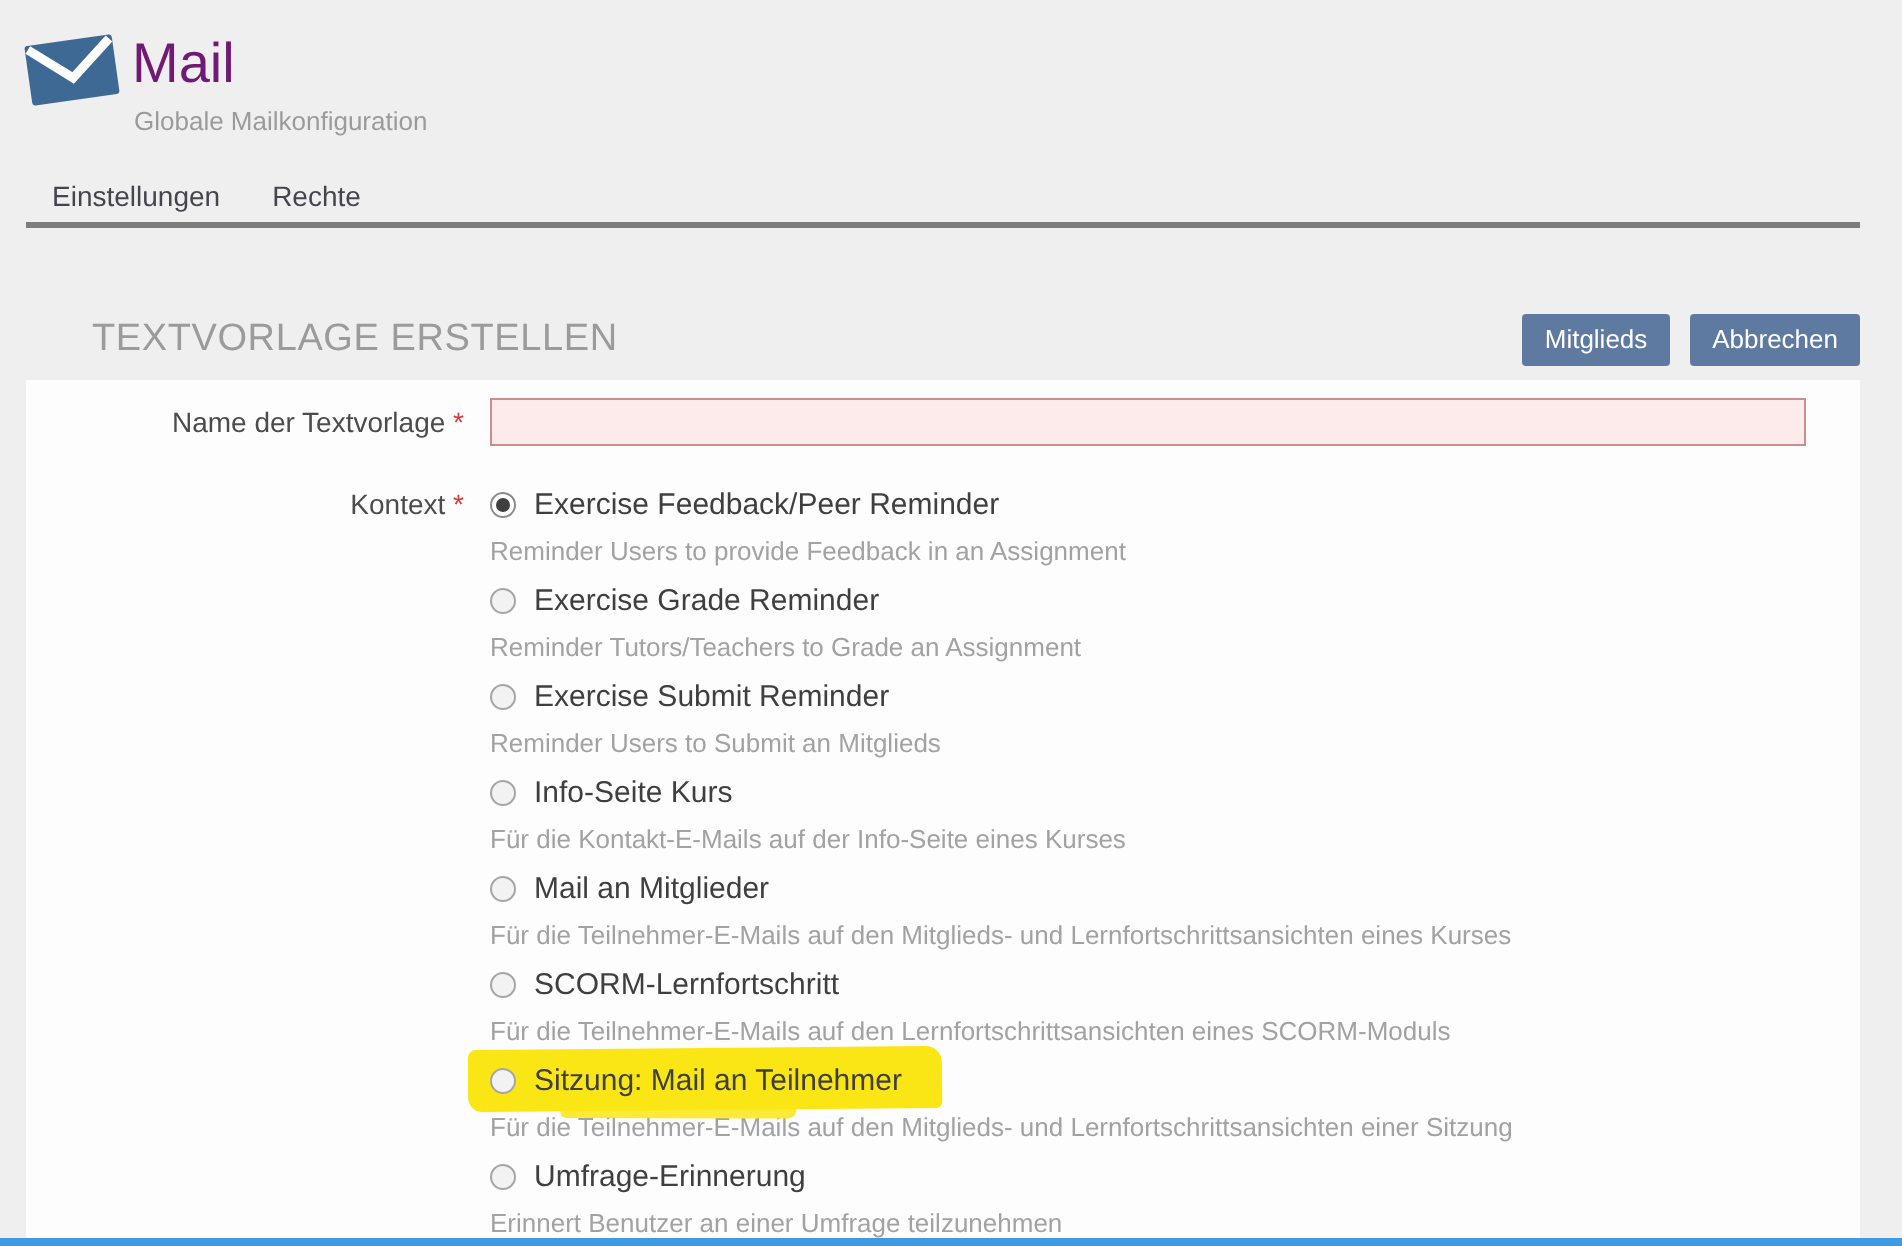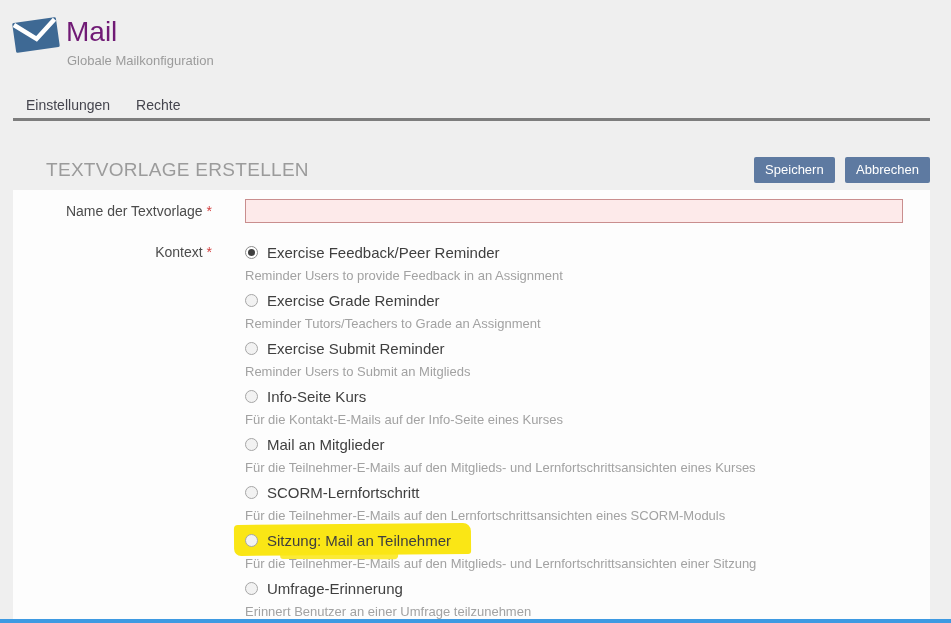--- a/index.html
+++ b/index.html
@@ -6,31 +6,31 @@
   .page{
     position:relative;width:951px;height:623px;overflow:hidden;
     background:#efefef;font-family:"Liberation Sans",sans-serif;
     -webkit-font-smoothing:antialiased;
   }
   
   .app-icon{position:absolute;left:12px;top:13px;width:48px;height:46px;}
   .app-title{position:absolute;left:66px;top:16px;font-size:28px;color:#701a75;}
   .app-subtitle{position:absolute;left:67px;top:53px;font-size:13px;color:#9b9b9b;}
   
-  .tabs{position:absolute;left:13px;right:21px;top:91px;display:flex;border-bottom:3px solid #7d7d7d;}
+  .tabs{position:absolute;left:13px;right:21px;top:84px;display:flex;border-bottom:3px solid #7d7d7d;}
   .tab{padding:6px 13px 5px 13px;font-size:14px;color:#45454e;cursor:pointer;white-space:nowrap;}
   .tab.active{background:#6e6e6e;color:#ffffff;}
   
   .section-bar{position:absolute;left:13px;right:21px;top:157px;display:flex;justify-content:space-between;align-items:center;margin-left:33px;}
   .section-title{font-size:19px;color:#9b9b9b;letter-spacing:.3px;}
   .btn{background:#5e7aa1;color:#fff;font-size:13px;line-height:16px;padding:5px 11px;border:none;border-radius:2px;margin-left:6px;cursor:pointer;font-family:"Liberation Sans",sans-serif;}
   
   .panel{position:absolute;left:13px;right:21px;top:190px;bottom:4px;background:#fdfdfd;}
   .row{display:flex;}
-  .row-label{width:232px;min-width:232px;text-align:right;padding-right:33px;box-sizing:border-box;
+  .row-label{width:232px;min-width:232px;text-align:right;padding-right:13px;box-sizing:border-box;
              font-size:14px;color:#4c4c4c;}
   .req{color:#d23c3c;}
   .row-name{margin-top:9px;align-items:center;}
   .name-input{width:658px;height:24px;box-sizing:border-box;background:#fdeaea;border:1px solid #c98e8e;
               outline:none;font-size:13px;padding:0 6px;font-family:"Liberation Sans",sans-serif;}
   .row-context{margin-top:17px;align-items:flex-start;}
   .row-context .row-label{padding-top:4px;}
   
   .option{margin-bottom:0;}
   .opt-title{position:relative;display:flex;align-items:center;height:24px;font-size:15px;color:#3f3f3f;}
@@ -68,21 +68,21 @@
   <div class="app-subtitle">Globale Mailkonfiguration</div>
 
   <div class="tabs">
     <div class="tab">Einstellungen</div>
     <div class="tab">Rechte</div>
   </div>
 
   <div class="section-bar">
     <div class="section-title">TEXTVORLAGE ERSTELLEN</div>
     <div>
-      <button class="btn">Speichern</button>
+      <button class="btn">Mitglieds</button>
       <button class="btn">Abbrechen</button>
     </div>
   </div>
 
   <div class="panel">
 
     <div class="row row-name">
       <div class="row-label">
         <span>Name der Textvorlage</span>
         <span class="req">*</span>

